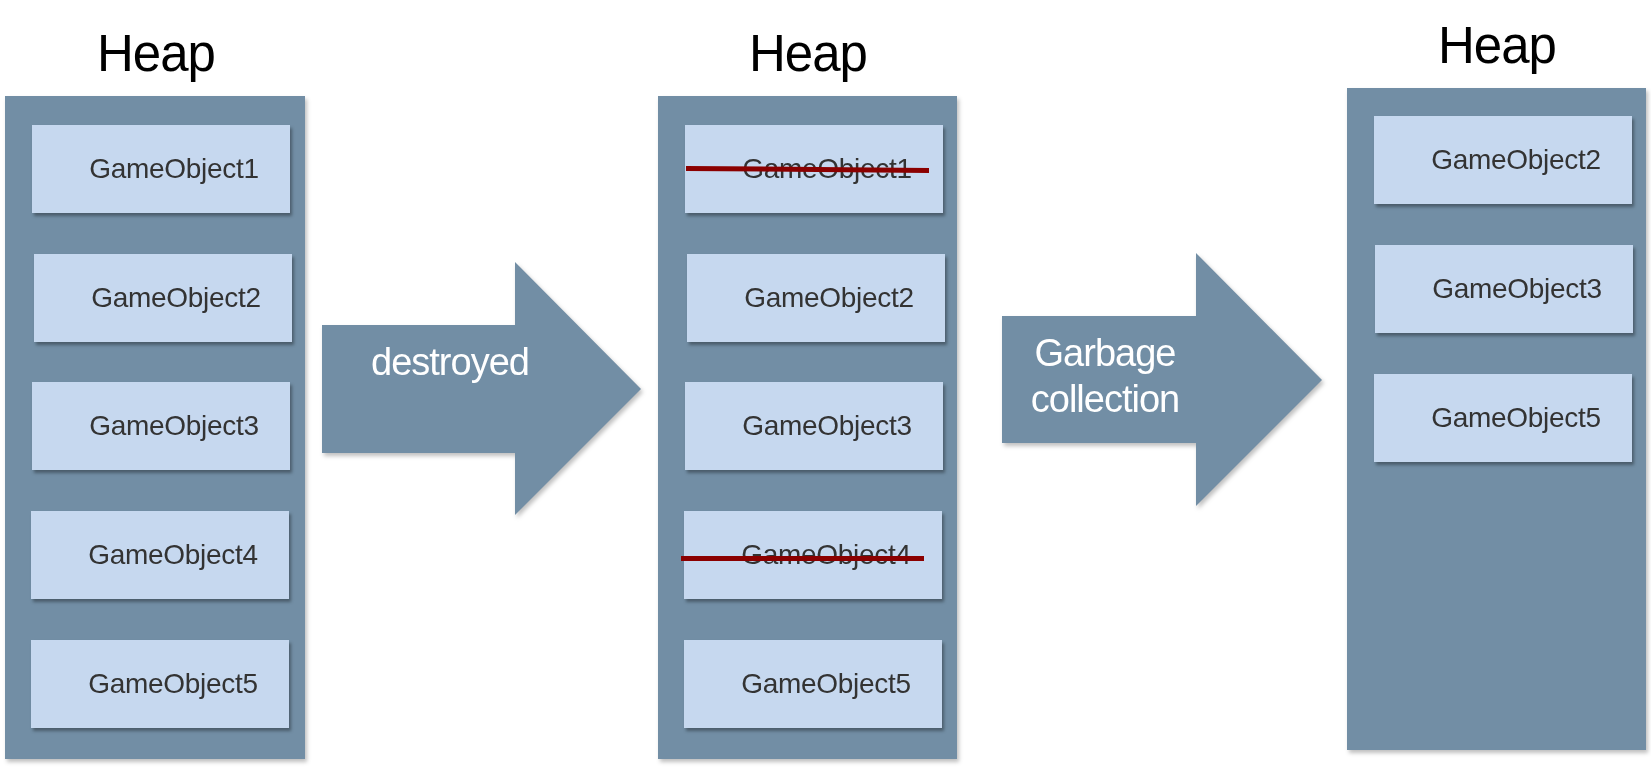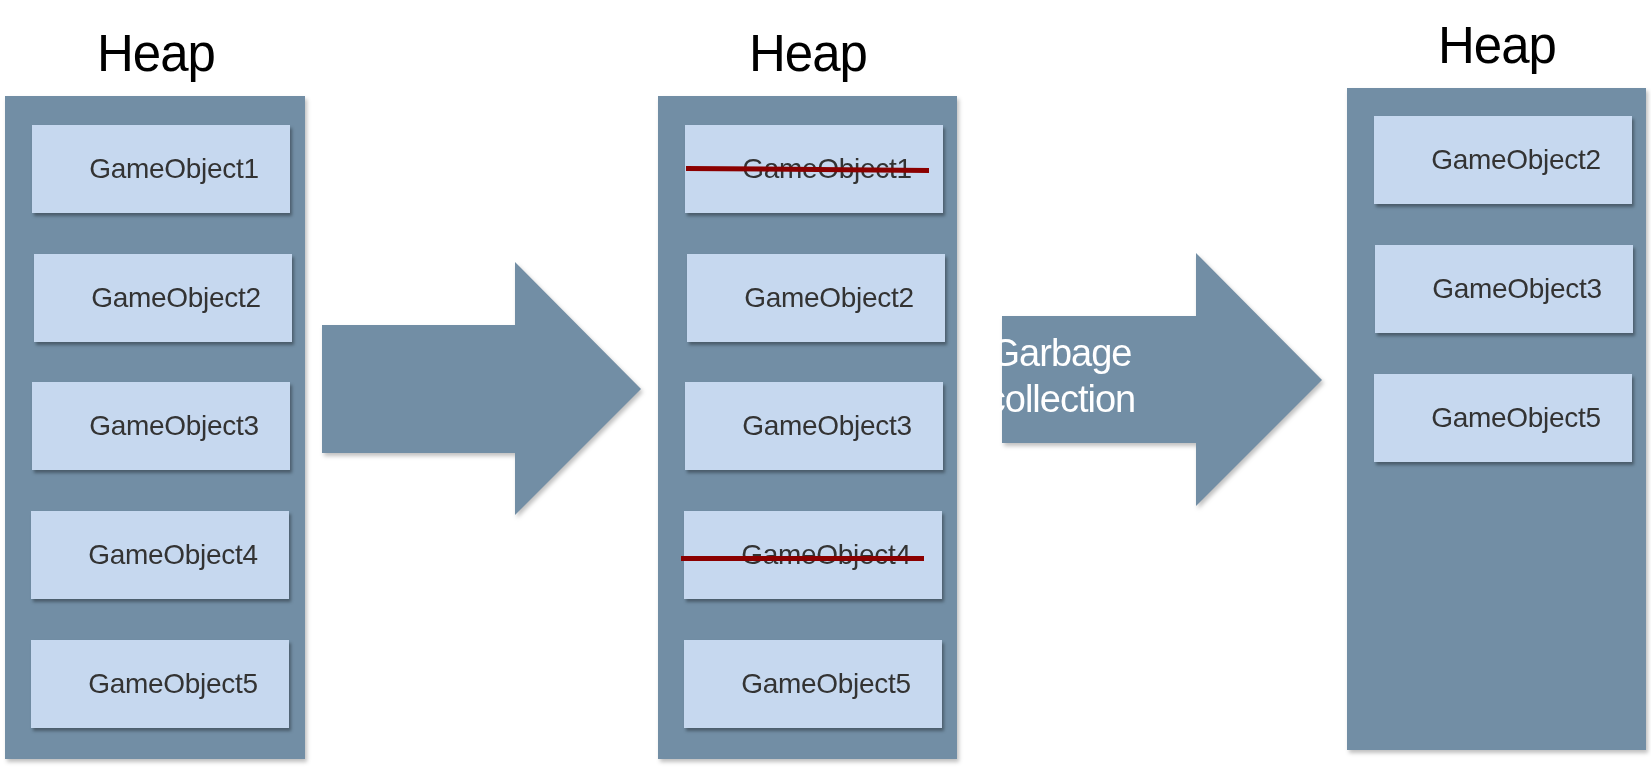--- a/index.html
+++ b/index.html
@@ -36,20 +36,21 @@
     <span class="obj-label">GameObject4</span>
   </div>
 <div class="obj" style="left:31px; top:640px;">
     <span class="obj-label">GameObject5</span>
   </div>
 
 <svg class="arrow" width="1651" height="767" style="left:0; top:0;">
   <polygon points="322,325 515,325 515,262 641,389 515,515 515,453 322,453" fill="#728ea5" style="filter:drop-shadow(2px 3px 2px rgba(0,0,0,0.25));"></polygon>
 </svg>
 <div class="arrow-text" style="left:330px; top:339px; width:240px;">
+  <div>destroyed</div>
 </div>
 
 <div class="heap-title" style="left:658px; top:28px;">Heap</div>
 <div class="panel" style="left:658px; top:96px; width:299px; height:663px;"></div>
 <div class="obj" style="left:685px; top:125px;">
     <span class="obj-label">GameObject1</span>
   </div>
 <div class="strike" style="left:686px; top:167px; width:243px; transform:rotate(0.5deg);"></div>
 <div class="obj" style="left:687px; top:254px;">
     <span class="obj-label">GameObject2</span>
@@ -61,21 +62,21 @@
     <span class="obj-label">GameObject4</span>
   </div>
 <div class="strike" style="left:681px; top:556px; width:243px;"></div>
 <div class="obj" style="left:684px; top:640px;">
     <span class="obj-label">GameObject5</span>
   </div>
 
 <svg class="arrow" width="1651" height="767" style="left:0; top:0;">
   <polygon points="1002,316 1196,316 1196,253 1322,380 1196,506 1196,443 1002,443" fill="#728ea5" style="filter:drop-shadow(2px 3px 2px rgba(0,0,0,0.25));"></polygon>
 </svg>
-<div class="arrow-text" style="left:956px; top:330px; width:210px;">
+<div class="arrow-text" style="left:1000px; top:330px; width:210px;">
   <div>Garbage</div>
   <div>collection</div>
 </div>
 
 <div class="heap-title" style="left:1347px; top:20px;">Heap</div>
 <div class="panel" style="left:1347px; top:88px; width:299px; height:662px;"></div>
 <div class="obj" style="left:1374px; top:116px;">
     <span class="obj-label">GameObject2</span>
   </div>
 <div class="obj" style="left:1375px; top:245px;">

